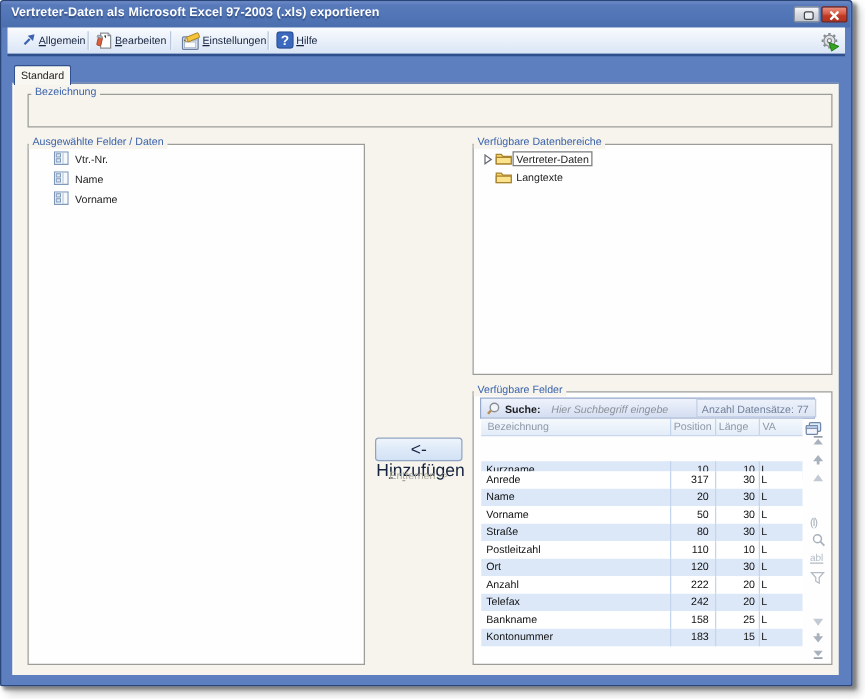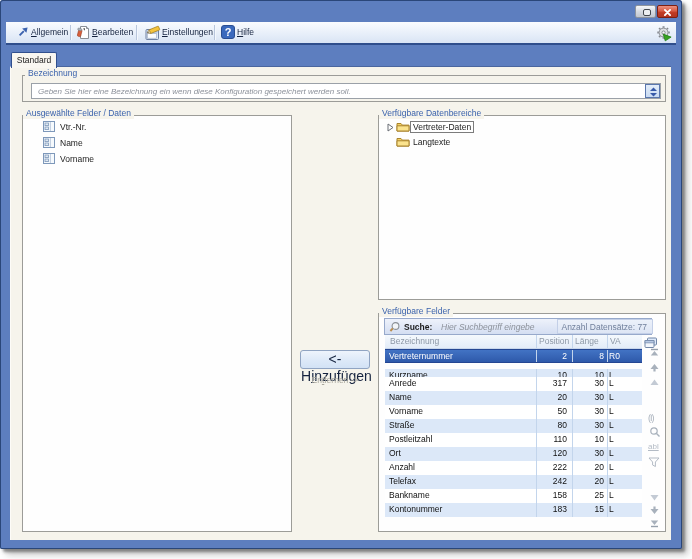--- a/index.html
+++ b/index.html
@@ -49,20 +49,23 @@
   background:linear-gradient(#f5f9fd,#e3ecf8); border-bottom:1px solid #c9d7eb; }
 .btn-add { position:absolute; left:289px; top:283px; width:70px; height:19px;
   background:linear-gradient(#eef4fc,#dde9f8 55%,#d2e2f5); border:1px solid #90a4c2; border-radius:3px;
   font-size:14px; color:#15233f; text-align:center; line-height:17px; }
 .lbl-ent { position:absolute; left:289px; top:308px; width:70px; text-align:center; font-size:8.5px; color:#aaa89e; }
 u { text-decoration:underline; }
 </style>
 </head>
 <body>
 <div class="win">
+  <div class="titlebar">
+      <div class="title">Vertreter-Daten als Microsoft Excel 97-2003 (.xls) exportieren</div>
+    </div>
   <div class="capbtn btn-restore">
       <div class="sq"></div>
     </div>
   <div class="capbtn btn-close">
       <svg width="11" height="11" viewBox="0 0 11 11">
         <path d="M2.9 2.9 L8.1 8.1 M8.1 2.9 L2.9 8.1" stroke="#fff" stroke-width="1.9" stroke-linecap="round"></path>
       </svg>
     </div>
 
   <div class="toolbar">
@@ -109,27 +112,20 @@
       <polygon points="7.6,9.6 16,12.8 9.8,16.8" fill="#38a321" stroke="#1d7a10" stroke-width="0.8"></polygon>
     </svg>
   </div>
 
   <div class="tab">Standard</div>
 
   <div class="page">
 
     <div class="glabel" style="left:14px;top:1px">Bezeichnung</div>
     <div class="grp" style="left:11px;top:8px;width:644px;height:27px;"></div>
-    <div class="combo">
-      <div class="ph">Geben Sie hier eine Bezeichnung ein wenn diese Konfiguration gespeichert werden soll.</div>
-      <div class="dd"><svg width="15" height="14" viewBox="0 0 15 14">
-            <polygon points="7.5,2.5 11,6 4,6" fill="#3659a8"></polygon>
-            <polygon points="7.5,11.5 11,8 4,8" fill="#3659a8"></polygon>
-          </svg></div>
-    </div>
 
     <div class="glabel" style="left:12px;top:41px">Ausgewählte Felder / Daten</div>
     <div class="grp gwhite" style="left:11px;top:48px;width:270px;height:417px;">
       <svg class="abs" style="left:20px;top:5px" width="12" height="11" viewBox="0 0 12 11">
           <rect x="0.5" y="0.5" width="11" height="10" fill="#f6fafd" stroke="#7e98ba"></rect>
           <rect x="2" y="2" width="3.4" height="2.6" fill="#dfe8f2" stroke="#7e98ba" stroke-width="0.8"></rect>
           <rect x="2" y="6" width="3.4" height="2.6" fill="#dfe8f2" stroke="#7e98ba" stroke-width="0.8"></rect>
           <line x1="7.4" y1="1" x2="7.4" y2="10" stroke="#aebfd4" stroke-width="0.8"></line>
         </svg>
       <div class="li" style="left:37px;top:6px">Vtr.-Nr.</div>
@@ -183,29 +179,20 @@
       <div class="hdr" style="top:21px">
         <div class="abs" style="left:5px;top:1px">Bezeichnung</div>
         <div class="abs" style="left:154px;top:1px">Position</div>
         <div class="abs" style="left:190px;top:1px">Länge</div>
         <div class="abs" style="left:225px;top:1px">VA</div>
         <div class="colsep" style="left:151px"></div>
         <div class="colsep" style="left:187px"></div>
         <div class="colsep" style="left:222px"></div>
       </div>
 
-      <div class="trow " style="top:35px;background:linear-gradient(#4273c4,#2e59aa);color:#fff;border-top:1px solid #244692;border-bottom:1px solid #244692;">
-          <div class="c1">Vertreternummer</div>
-          <div class="c2">2</div>
-          <div class="c3">8</div>
-          <div class="c4">R0</div>
-          <div class="colsep" style="left:151px"></div>
-          <div class="colsep" style="left:187px"></div>
-          <div class="colsep" style="left:222px"></div>
-        </div>
       <div class="trow rB" style="top:55px;">
           <div class="c1">Kurzname</div>
           <div class="c2">10</div>
           <div class="c3">10</div>
           <div class="c4">L</div>
           <div class="colsep" style="left:151px"></div>
           <div class="colsep" style="left:187px"></div>
           <div class="colsep" style="left:222px"></div>
         </div>
       <div class="trow rA" style="top:63px;">

